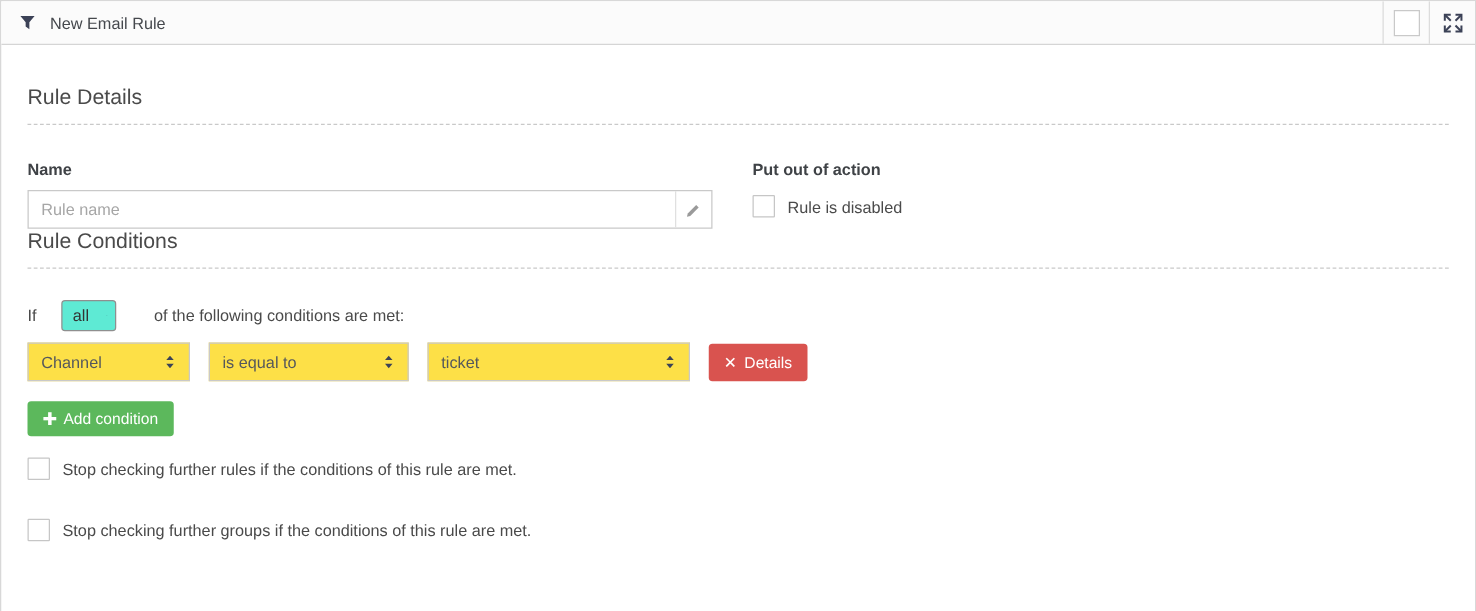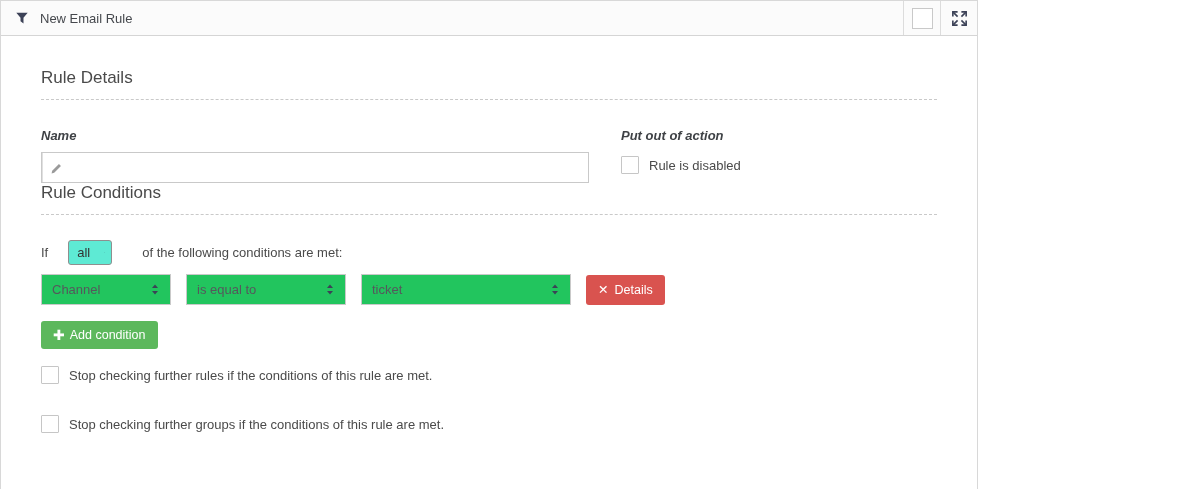--- a/index.html
+++ b/index.html
@@ -1,20 +1,20 @@
 <!DOCTYPE html>
 <html><head>
 <meta charset="utf-8">
 <style>
   * { margin:0; padding:0; box-sizing:border-box; }
   html,body { background:#fff; }
   body { font-family:"Liberation Sans","DejaVu Sans",sans-serif; color:#4a4a4a; }
 
   .panel {
-    width:978px; height:489px;
+    width:1181px; height:489px;
     background:#fff;
     border:1px solid #d8d8d8; border-bottom:none;
     overflow:hidden;
   }
 
   
   .panel-header {
     height:35px; background:#fbfbfb;
     border-bottom:1px solid #d5d5d5;
     display:flex; align-items:center;
@@ -28,32 +28,32 @@
     border-left:1px solid #dcdcdc;
     display:flex; align-items:center; justify-content:center;
     cursor:pointer;
   }
   .header-checkbox {
     width:21px; height:21px; background:#fff;
     border:1px solid #c9c9c9;
   }
 
   
-  .content { padding:0 40px; }
+  .content { padding:0 21px; }
 
   .section-heading {
     font-size:17px; font-weight:400; color:#4a4a4a;
     padding-bottom:11px;
     border-bottom:1px dashed #c9c9c9;
   }
   .section-heading.first { margin-top:32px; }
   .section-heading.second { }
 
   .details-row { margin-top:28px; display:flex; }
-  .field-label { font-size:13px; font-weight:bold; color:#3f4246; display:block;font-style:italic; }
+  .field-label { font-size:13px; font-weight:bold; color:#3f4246; display:block; }
 
   .name-col { width:548px; }
   .input-wrap {
     margin-top:9px; height:31px;
     border:1px solid #c9c9c9; background:#fff;
     display:flex; align-items:stretch;
   }
   .input-wrap input {
     flex:1; border:none; outline:none;
     padding:0 10px; font-size:13px; color:#4a4a4a;
@@ -80,21 +80,21 @@
     margin-left:20px; width:44px; height:25px;
     border:1px solid #8f8f8f; border-radius:3px; background:#5eead4;
     display:flex; align-items:center; padding:0 6px 0 8px;
     font-size:13px; color:#333; cursor:pointer;gap:14px;
   }
   .mini-select .chev { margin-left:auto; }
   .if-suffix { margin-left:30px; }
 
   .condition-row { margin-top:9px; display:flex; align-items:center; }
   .select-box {
-    height:31px; border:1px solid #c9c9c9; background:#22c55e;
+    height:31px; border:1px solid #c9c9c9; background:#fde047;
     display:flex; align-items:center; padding:0 9px 0 10px;
     font-size:13px; color:#55585c; margin-right:15px; cursor:pointer;
   }
   .select-box .updown { margin-left:auto; }
   .w-field { width:130px; }
   .w-operator { width:160px; }
   .w-value { width:210px; }
 
   .btn {
     display:inline-flex; align-items:center; justify-content:center;
@@ -146,20 +146,21 @@
 
   <div class="content">
 
     
     <div class="section-heading first">Rule Details</div>
 
     <div class="details-row">
       <div class="name-col">
         <label class="field-label">Name</label>
         <div class="input-wrap">
+          <input type="text" placeholder="Rule name" style="">
           <span class="pencil-cell">
             <svg width="14" height="14" viewBox="0 0 16 16">
               <path d="M2.5 11.2 10.2 3.5l2.3 2.3-7.7 7.7-3 .7z" fill="#9a9a9a"></path>
             </svg>
           </span>
         </div>
       </div>
 
       <div class="action-col">
         <label class="field-label">Put out of action</label>

